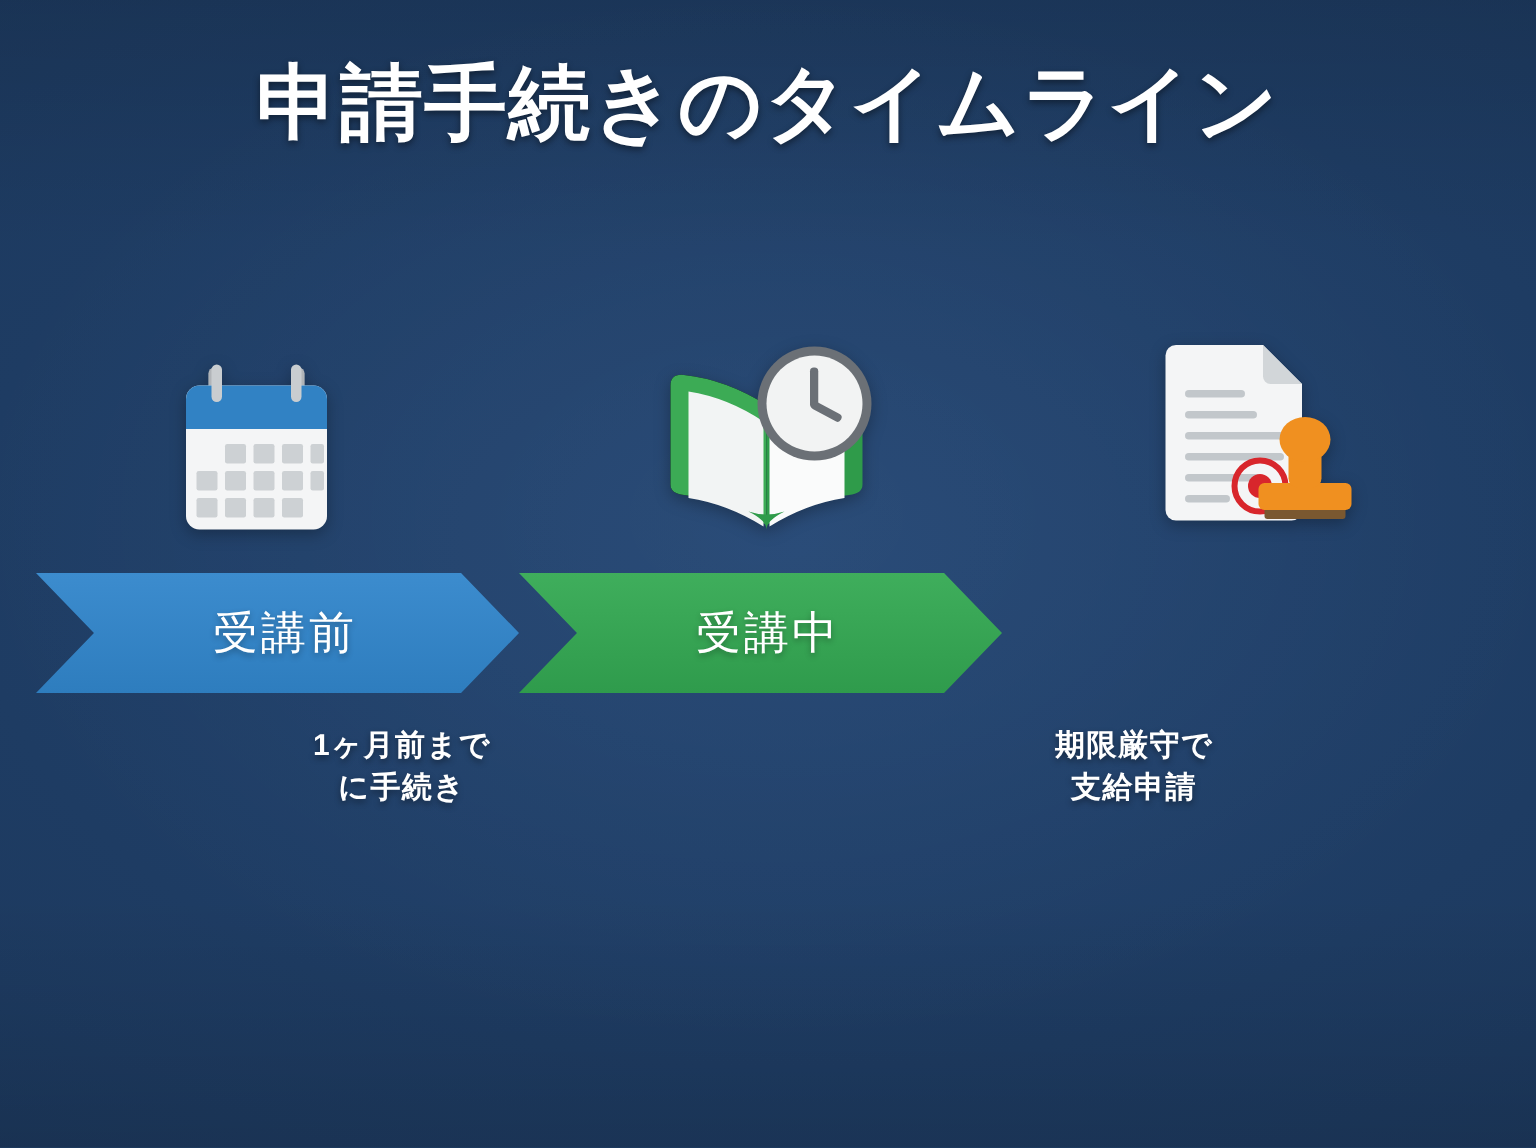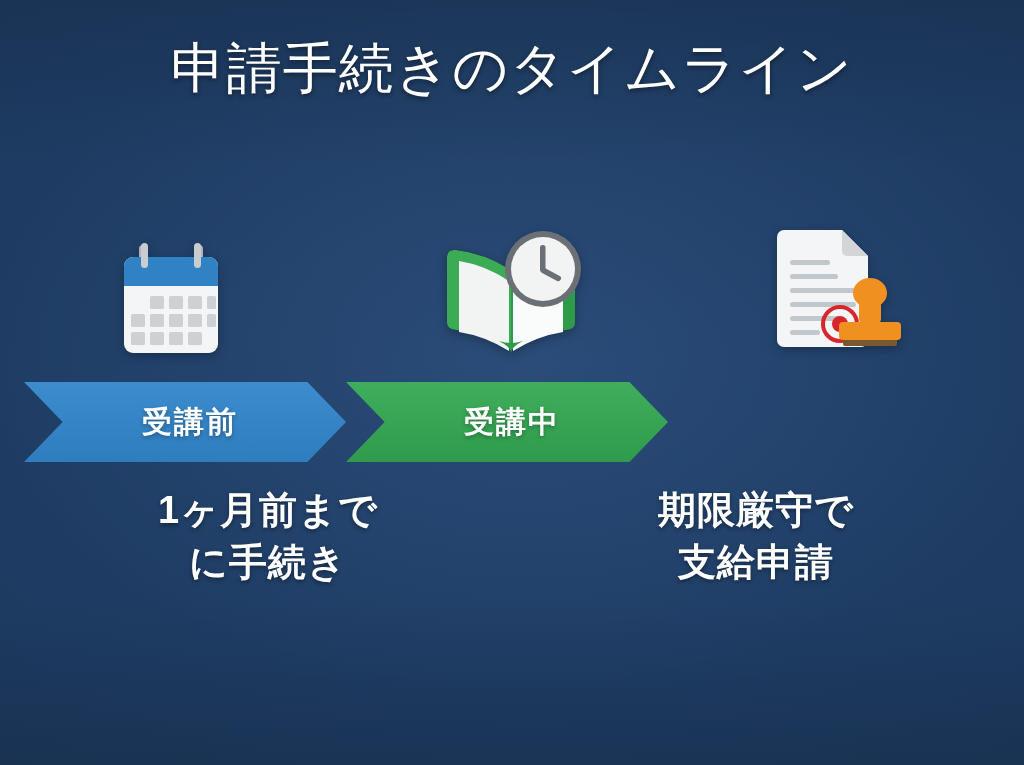--- a/index.html
+++ b/index.html
@@ -35,21 +35,21 @@
   }
 
   
   .title {
     position: absolute;
     top: 38px;
     left: 0;
     width: 1024px;
     text-align: center;
     font-size: 55px;
-    font-weight: normal;
+    font-weight: bold;
     line-height: 1.1;
     color: #ffffff;
     letter-spacing: 1px;
     text-shadow: 0 2px 5px rgba(0,0,0,0.45);
     z-index: 4;
   }
 
   
   .icons-row {
     position: absolute;
@@ -85,21 +85,21 @@
     top: 0;
     height: 80px;
     display: flex;
     align-items: center;
     justify-content: center;
     box-sizing: border-box;
   }
   .arrow span.arrow-label {
     color: #ffffff;
     font-size: 30px;
-    font-weight: bold;
+    font-weight: normal;
     letter-spacing: 2px;
     text-shadow: 0 2px 4px rgba(0,0,0,0.30);
     padding-left: 10px;
   }
   .arrow-1 {
     left: 24px;
     width: 322px;
     background: linear-gradient(180deg, #3c8cce 0%, #2e7dbe 100%);
     clip-path: polygon(0 0, 88% 0, 100% 50%, 88% 100%, 0 100%, 12% 50%);
   }
@@ -122,21 +122,21 @@
     top: 484px;
     left: 24px;
     width: 976px;
     z-index: 4;
     display: flex;
   }
   .caption-cell {
     flex: 1 1 0;
     text-align: center;
     color: #ffffff;
-    font-size: 38px;
+    font-size: 20px;
     font-weight: bold;
     line-height: 1.38;
     letter-spacing: 1px;
     text-shadow: 0 2px 4px rgba(0,0,0,0.40);
   }
   .caption-cell .cap-line {
     display: block;
   }
 </style>
 </head>

